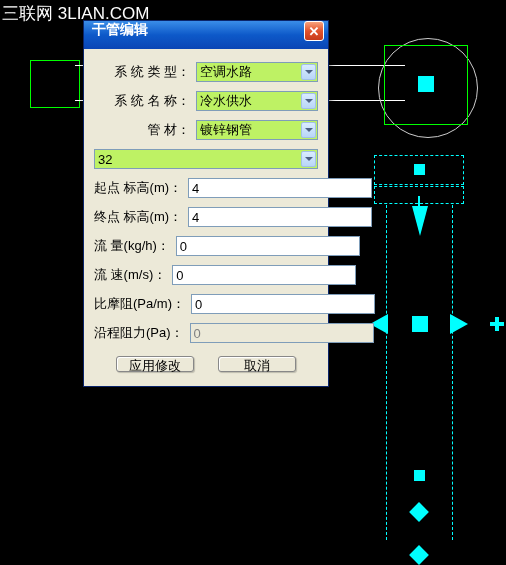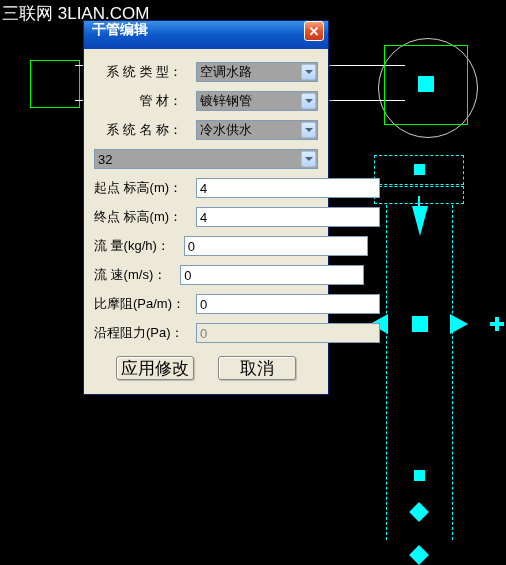--- a/index.html
+++ b/index.html
@@ -127,21 +127,21 @@
     }
     .form-row {
       display: flex;
       align-items: center;
       margin-bottom: 7px;
       height: 22px;
     }
     .form-label {
       width: 102px;
       text-align: right;
-      padding-right: 14px;
+      padding-right: 6px;
       color: #000;
       white-space: nowrap;
       letter-spacing: 0;
     }
     .form-input, .form-select {
       flex: 1;
       height: 20px;
       border: 1px solid #7f9db9;
       background: #fff;
       padding: 0 3px;
@@ -149,21 +149,21 @@
       font-size: 13px;
     }
     .form-input.disabled {
       background: #ece9d8;
       color: #808080;
     }
     .form-select {
       display: flex;
       align-items: center;
       justify-content: space-between;
-      background: #a3a3a3;
+      background: #bef264;
     }
     .select-arrow {
       width: 15px; height: 16px;
       background: linear-gradient(to bottom, #d9ecff, #b9d6f7);
       border: 1px solid #a2c0e8;
       border-radius: 2px;
       display:flex;align-items:center;justify-content:center;
       margin-right: -2px;
     }
     .select-arrow::after{
@@ -173,27 +173,27 @@
       border-right:4px solid transparent;
       border-top:4px solid #4d6185;
     }
     .btn-row {
       display: flex;
       justify-content: center;
       gap: 24px;
       margin-top: 12px;
     }
     .btn {
-      width: 78px; height: 24px;
+      width: 78px; height: 16px;
       background: #ece9d8;
       border: 1px solid #888;
       border-radius: 3px;
       box-shadow: inset 1px 1px 0 #fff, 1px 1px 1px rgba(0,0,0,0.2);
       font-family: inherit;
-      font-size: 17px;
+      font-size: 13px;
       cursor: pointer;
     }
   </style>
 </head>
 <body>
 
 <div class="watermark">三联网 3LIAN.COM</div>
 
 <div class="cad-bg cad-green-left"></div>
 <div class="cad-bg cad-white-band"></div>
@@ -228,31 +228,31 @@
 
     <div class="form-row">
       <div class="form-label">系 统  类 型：</div>
       <div class="form-select">
         <span>空调水路</span>
         <span class="select-arrow"></span>
       </div>
     </div>
 
     <div class="form-row">
+      <div class="form-label">系 统  名 称：</div>
+      <div class="form-select">
+        <span>冷水供水</span>
+        <span class="select-arrow"></span>
+      </div>
+    </div>
+
+    <div class="form-row">
       <div class="form-label">管    材：</div>
       <div class="form-select">
         <span>镀锌钢管</span>
-        <span class="select-arrow"></span>
-      </div>
-    </div>
-
-    <div class="form-row">
-      <div class="form-label">系 统  名 称：</div>
-      <div class="form-select">
-        <span>冷水供水</span>
         <span class="select-arrow"></span>
       </div>
     </div>
 
     <div class="form-row">
       <div class="form-select">
         <span>32</span>
         <span class="select-arrow"></span>
       </div>
     </div>

